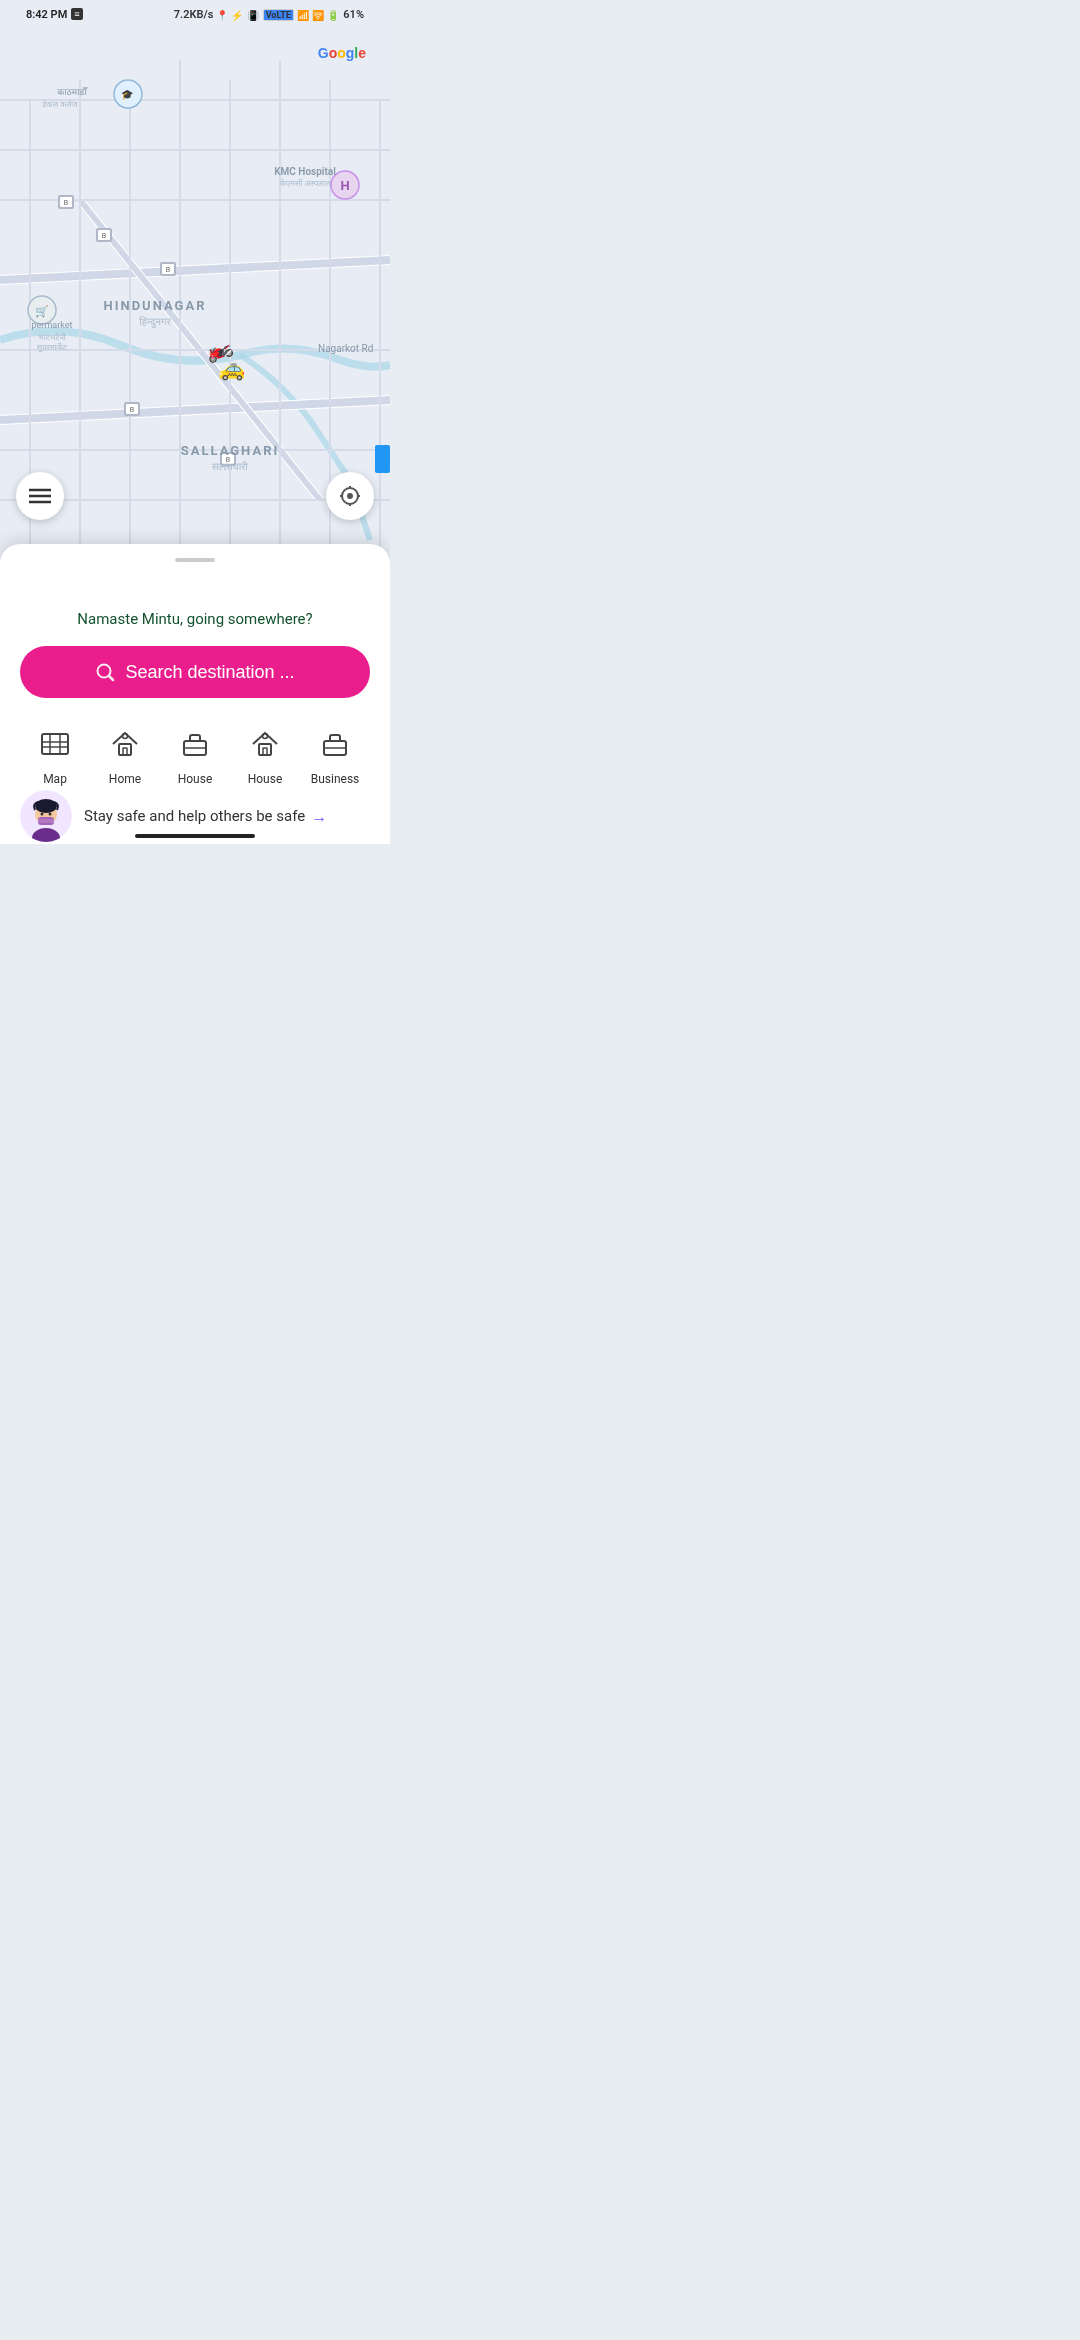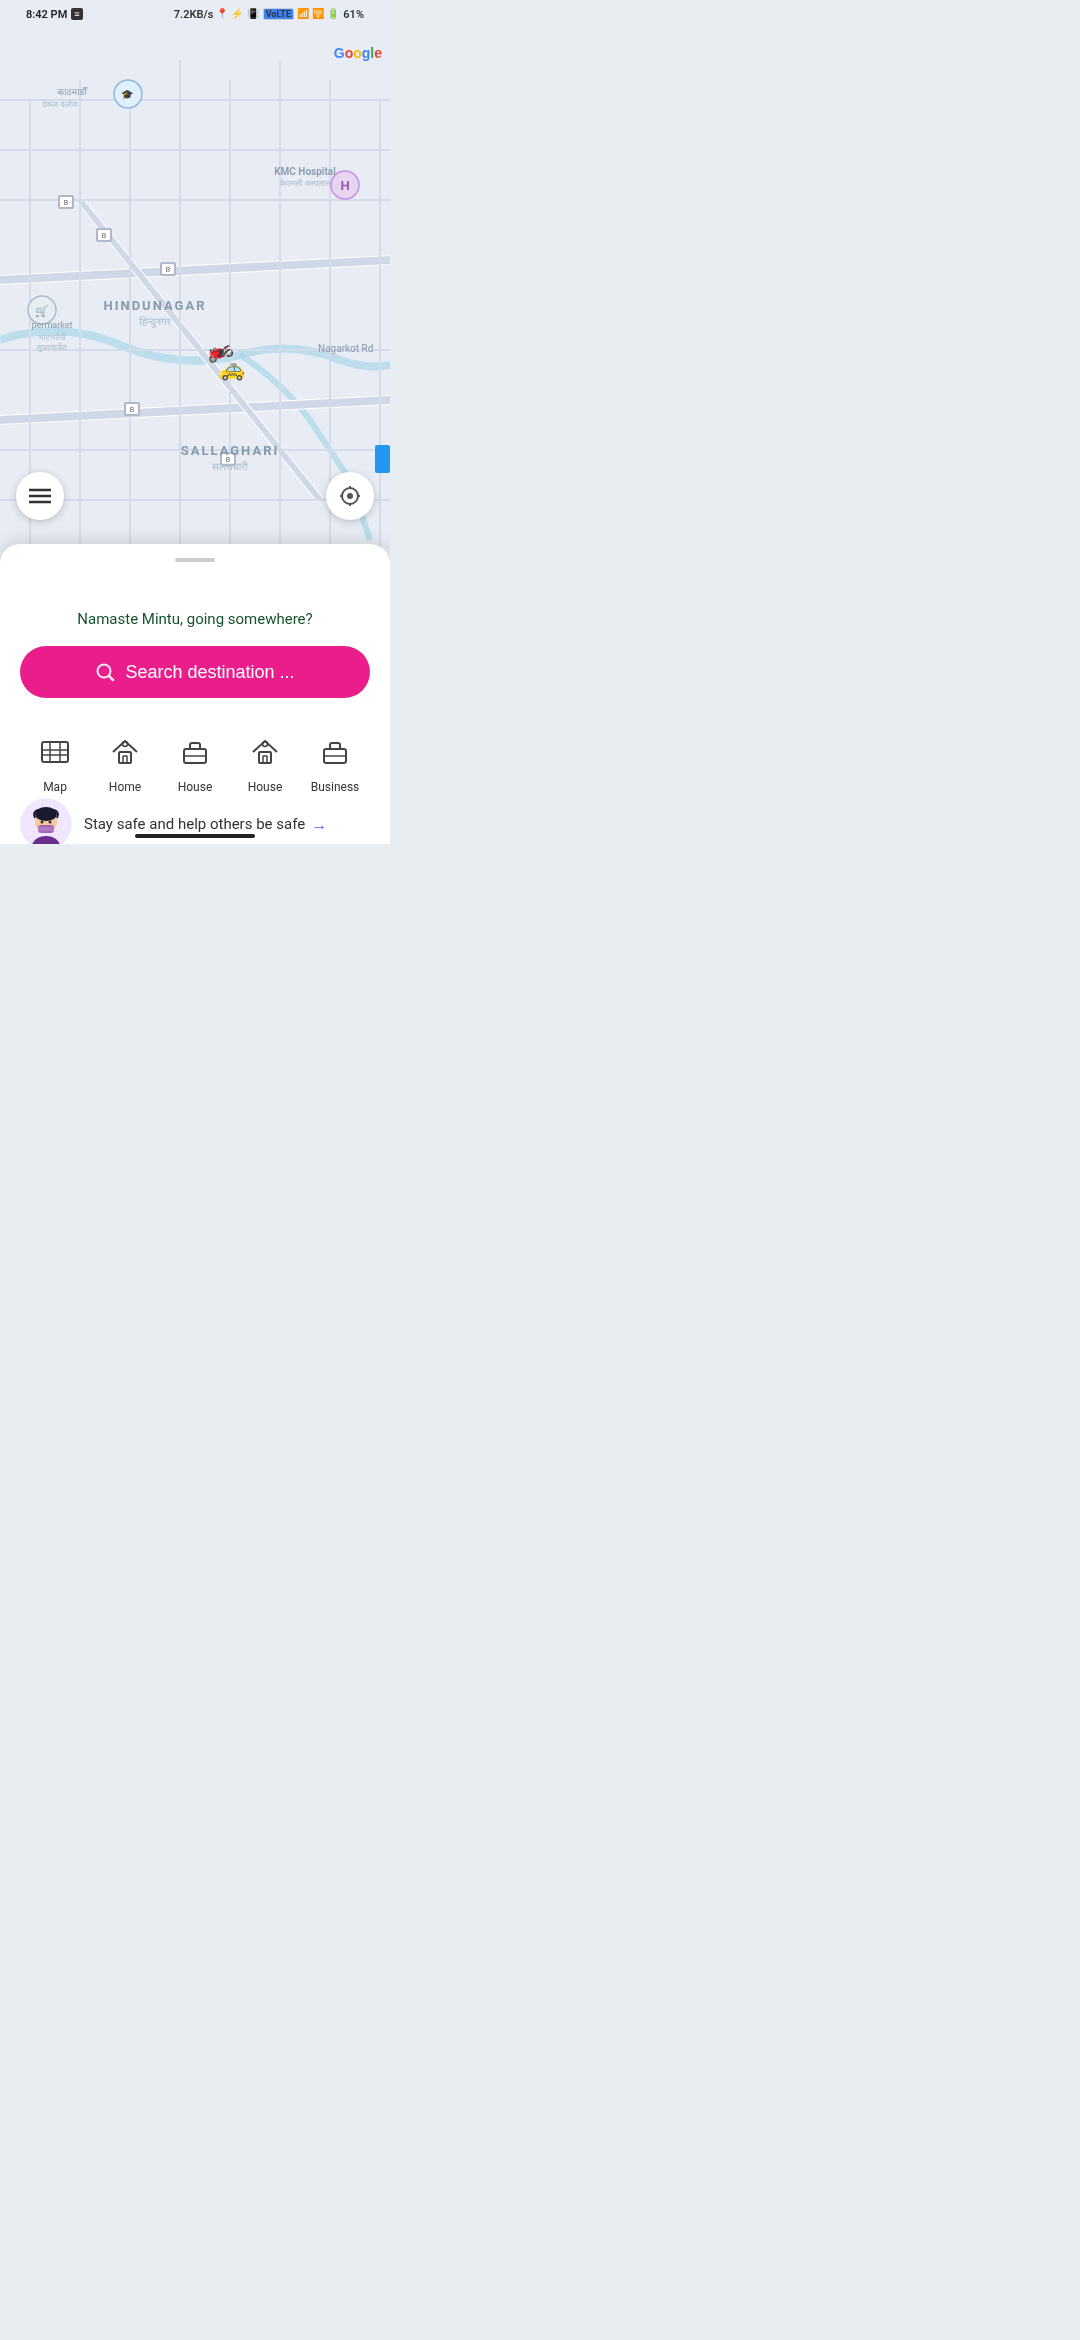--- a/index.html
+++ b/index.html
@@ -23,21 +23,21 @@
       display: flex;
       align-items: center;
       justify-content: space-between;
       padding: 0 26px;
       z-index: 100;
       font-size: 11px;
       font-weight: 600;
       color: #222;
     }
     .status-left { display: flex; align-items: center; gap: 4px; }
-    .status-center { font-size: 11px; color: #333; display: flex; align-items: flex-start; gap: 3px; }
+    .status-center { font-size: 11px; color: #333; display: flex; align-items: flex-end; gap: 3px; }
 
     
     .map-area {
       position: absolute;
       top: 0; left: 0; right: 0;
       height: 580px;
       background: #e8edf5;
       overflow: hidden;
     }
 
@@ -45,21 +45,21 @@
     .map-svg {
       width: 100%;
       height: 100%;
       position: absolute;
       top: 0; left: 0;
     }
 
     
     .google-watermark {
       position: absolute;
-      top: 45px; right: 8px;
+      top: 45px; right: 24px;
       font-size: 13px;
       color: #555;
       font-family: Arial, sans-serif;
       font-weight: 400;
     }
 
     
     .hamburger-btn {
       position: absolute;
       bottom: 60px; left: 16px;
@@ -124,21 +124,21 @@
       background: #e91e8c;
       border: none;
       color: white;
       font-size: 18px;
       font-weight: 500;
       display: flex;
       align-items: center;
       justify-content: center;
       gap: 10px;
       cursor: pointer;
-      margin-bottom: 32px;
+      margin-bottom: 24px;
     }
     .search-btn svg { opacity: 0.9; }
 
     
     .quick-actions {
       display: flex;
       justify-content: space-around;
     }
 
     .quick-action-item {

